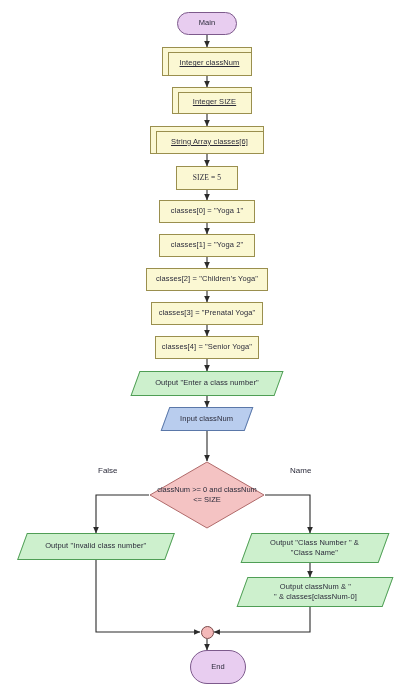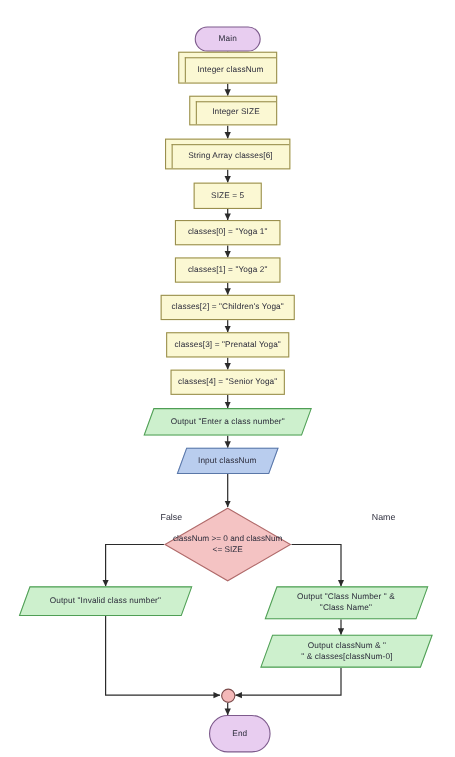--- a/index.html
+++ b/index.html
@@ -55,20 +55,21 @@
     bottom: 0;
     border-left: 1px solid #9a8f4e;
     border-top: 1px solid #9a8f4e;
     pointer-events: none;
   }
   .declaration .decl-label {
     position: relative;
     z-index: 2;
     padding-left: 5px;
     padding-top: 4px;
+    text-decoration: underline;
   }
 
   
   .assign {
     background: #fbf8d3;
     border: 1px solid #9a8f4e;
   }
 
   
   .io-out {
@@ -128,21 +129,20 @@
     box-sizing: border-box;
     z-index: 4;
   }
 
   
   .branch-label {
     position: absolute;
     font-size: 8px;
     color: #2b2b3a;
     z-index: 4;
-    margin-left: 48px;
   }
 </style>
 </head>
 <body>
 
 <svg id="canvas" viewBox="0 0 414 688" xmlns="http://www.w3.org/2000/svg">
   <defs>
     <marker id="arrow" markerWidth="7" markerHeight="7" refX="5.4" refY="3" orient="auto" markerUnits="strokeWidth">
       <path d="M0,0.4 L5.6,3 L0,5.6 z" fill="#2b2b2b"></path>
     </marker>
@@ -180,40 +180,40 @@
     <path d="M310,563 L310,577"></path>
 
     <path d="M96,560 L96,632 L200,632"></path>
 
     <path d="M310,607 L310,632 L214,632"></path>
 
     <path d="M207,639 L207,650"></path>
   </g>
 </svg>
 
-<div class="node terminal" style="left:177px; top:24px; width:60px; height:23px;">
+<div class="node terminal" style="left:177px; top:12px; width:60px; height:23px;">
   <span>Main</span>
 </div>
 
 <div class="node declaration" style="left:162px; top:47px; width:90px; height:29px;">
   <span class="decl-inner"></span>
   <span class="decl-label">Integer classNum</span>
 </div>
 
 <div class="node declaration" style="left:172px; top:87px; width:80px; height:27px;">
   <span class="decl-inner"></span>
   <span class="decl-label">Integer SIZE</span>
 </div>
 
 <div class="node declaration" style="left:150px; top:126px; width:114px; height:28px;">
   <span class="decl-inner"></span>
   <span class="decl-label">String Array classes[6]</span>
 </div>
 
-<div class="node assign" style="left:176px; top:166px; width:62px; height:24px;">
+<div class="node assign" style="left:176px; top:166px; width:62px; height:24px;font-family:Liberation Serif, serif;">
   <span>SIZE = 5</span>
 </div>
 
 <div class="node assign" style="left:159px; top:200px; width:96px; height:23px;">
   <span>classes[0] = "Yoga 1"</span>
 </div>
 
 <div class="node assign" style="left:159px; top:234px; width:96px; height:23px;">
   <span>classes[1] = "Yoga 2"</span>
 </div>

